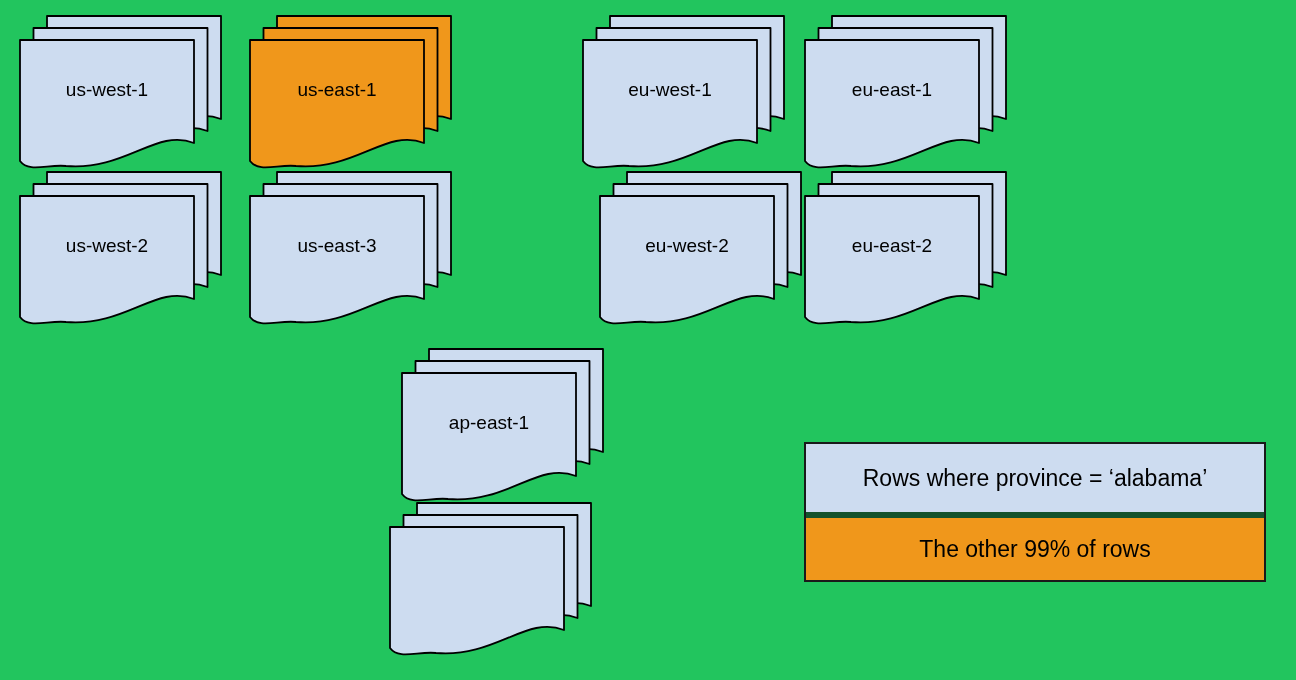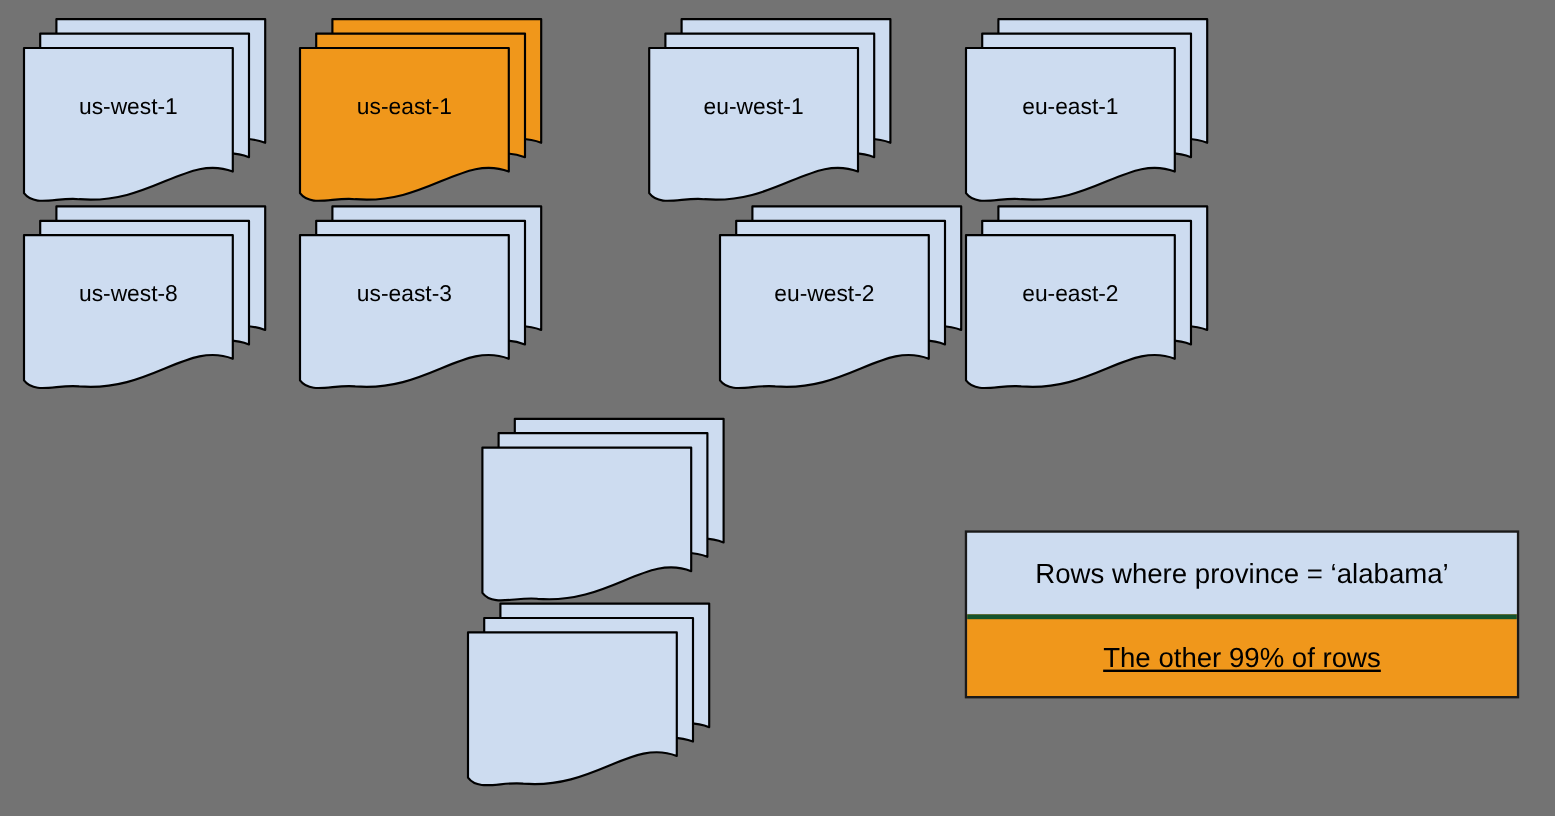--- a/index.html
+++ b/index.html
@@ -5,21 +5,21 @@
   html, body {
     margin: 0;
     padding: 0;
     background: #ffffff;
     font-family: "Liberation Sans", sans-serif;
   }
   .canvas {
     position: relative;
     width: 1296px;
     height: 680px;
-    background: #737373;
+    background: #22c55e;
     overflow: hidden;
   }
   .doc-stack {
     position: absolute;
     width: 203px;
     height: 158px;
   }
   .doc-stack svg {
     position: absolute;
     left: 0;
@@ -55,22 +55,21 @@
     width: 100%;
     height: 68px;
     display: flex;
     align-items: center;
     justify-content: center;
     font-size: 23px;
     color: #000000;
     box-sizing: border-box;
   }
   .legend-row + .legend-row {
-    border-top: 4px solid #14532d;
-    text-decoration: underline;
+    border-top: 6px solid #14532d;
   }
 </style>
 </head>
 <body>
 
 <div class="canvas">
 
   <div id="stacks-layer">
   <div class="doc-stack" style="left: 20px; top: 16px;">
     <svg width="203" height="158" viewBox="0 0 203 158">
@@ -83,21 +82,21 @@
 
   <div class="doc-stack" style="left: 250px; top: 16px;">
     <svg width="203" height="158" viewBox="0 0 203 158">
       <path class="sheet sheet-back" transform="translate(27,0)" d="M0,0 H174 V103 C136,88 106,131 46,126 C28,124 9,133 0,121 Z" fill="#f0971b"></path>
       <path class="sheet sheet-middle" transform="translate(13.5,12)" d="M0,0 H174 V103 C136,88 106,131 46,126 C28,124 9,133 0,121 Z" fill="#f0971b"></path>
       <path class="sheet sheet-front" transform="translate(0,24)" d="M0,0 H174 V103 C136,88 106,131 46,126 C28,124 9,133 0,121 Z" fill="#f0971b"></path>
     </svg>
     <div class="stack-label">us-east-1</div>
   </div>
 
-  <div class="doc-stack" style="left: 541px; top: 16px; text-align: center;">
+  <div class="doc-stack" style="left: 583px; top: 16px; text-align: center;">
     <svg width="203" height="158" viewBox="0 0 203 158">
       <path class="sheet sheet-back" transform="translate(27,0)" d="M0,0 H174 V103 C136,88 106,131 46,126 C28,124 9,133 0,121 Z" fill="#cddcf0"></path>
       <path class="sheet sheet-middle" transform="translate(13.5,12)" d="M0,0 H174 V103 C136,88 106,131 46,126 C28,124 9,133 0,121 Z" fill="#cddcf0"></path>
       <path class="sheet sheet-front" transform="translate(0,24)" d="M0,0 H174 V103 C136,88 106,131 46,126 C28,124 9,133 0,121 Z" fill="#cddcf0"></path>
     </svg>
     <div class="stack-label">eu-west-1</div>
   </div>
 
   <div class="doc-stack" style="left: 805px; top: 16px;">
     <svg width="203" height="158" viewBox="0 0 203 158">
@@ -107,21 +106,21 @@
     </svg>
     <div class="stack-label">eu-east-1</div>
   </div>
 
   <div class="doc-stack" style="left: 20px; top: 172px;">
     <svg width="203" height="158" viewBox="0 0 203 158">
       <path class="sheet sheet-back" transform="translate(27,0)" d="M0,0 H174 V103 C136,88 106,131 46,126 C28,124 9,133 0,121 Z" fill="#cddcf0"></path>
       <path class="sheet sheet-middle" transform="translate(13.5,12)" d="M0,0 H174 V103 C136,88 106,131 46,126 C28,124 9,133 0,121 Z" fill="#cddcf0"></path>
       <path class="sheet sheet-front" transform="translate(0,24)" d="M0,0 H174 V103 C136,88 106,131 46,126 C28,124 9,133 0,121 Z" fill="#cddcf0"></path>
     </svg>
-    <div class="stack-label">us-west-8</div>
+    <div class="stack-label">us-west-2</div>
   </div>
 
   <div class="doc-stack" style="left: 250px; top: 172px;">
     <svg width="203" height="158" viewBox="0 0 203 158">
       <path class="sheet sheet-back" transform="translate(27,0)" d="M0,0 H174 V103 C136,88 106,131 46,126 C28,124 9,133 0,121 Z" fill="#cddcf0"></path>
       <path class="sheet sheet-middle" transform="translate(13.5,12)" d="M0,0 H174 V103 C136,88 106,131 46,126 C28,124 9,133 0,121 Z" fill="#cddcf0"></path>
       <path class="sheet sheet-front" transform="translate(0,24)" d="M0,0 H174 V103 C136,88 106,131 46,126 C28,124 9,133 0,121 Z" fill="#cddcf0"></path>
     </svg>
     <div class="stack-label">us-east-3</div>
   </div>
@@ -143,20 +142,21 @@
     </svg>
     <div class="stack-label">eu-east-2</div>
   </div>
 
   <div class="doc-stack" style="left: 402px; top: 349px;">
     <svg width="203" height="158" viewBox="0 0 203 158">
       <path class="sheet sheet-back" transform="translate(27,0)" d="M0,0 H174 V103 C136,88 106,131 46,126 C28,124 9,133 0,121 Z" fill="#cddcf0"></path>
       <path class="sheet sheet-middle" transform="translate(13.5,12)" d="M0,0 H174 V103 C136,88 106,131 46,126 C28,124 9,133 0,121 Z" fill="#cddcf0"></path>
       <path class="sheet sheet-front" transform="translate(0,24)" d="M0,0 H174 V103 C136,88 106,131 46,126 C28,124 9,133 0,121 Z" fill="#cddcf0"></path>
     </svg>
+    <div class="stack-label">ap-east-1</div>
   </div>
 
   <div class="doc-stack" style="left: 390px; top: 503px;">
     <svg width="203" height="158" viewBox="0 0 203 158">
       <path class="sheet sheet-back" transform="translate(27,0)" d="M0,0 H174 V103 C136,88 106,131 46,126 C28,124 9,133 0,121 Z" fill="#cddcf0"></path>
       <path class="sheet sheet-middle" transform="translate(13.5,12)" d="M0,0 H174 V103 C136,88 106,131 46,126 C28,124 9,133 0,121 Z" fill="#cddcf0"></path>
       <path class="sheet sheet-front" transform="translate(0,24)" d="M0,0 H174 V103 C136,88 106,131 46,126 C28,124 9,133 0,121 Z" fill="#cddcf0"></path>
     </svg>
   </div>
 </div>

